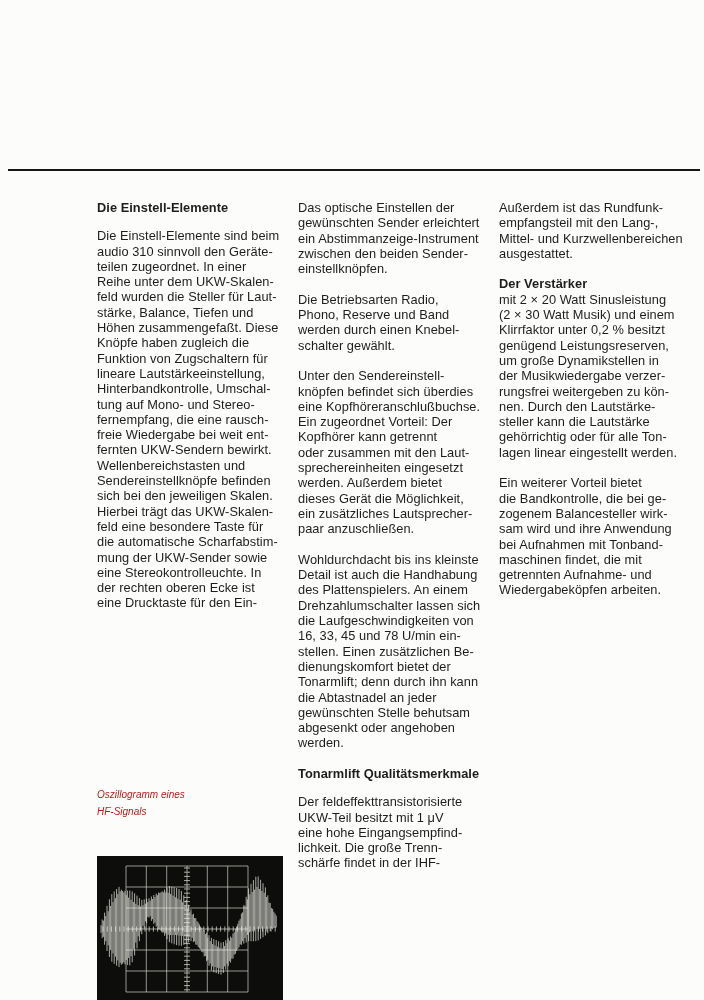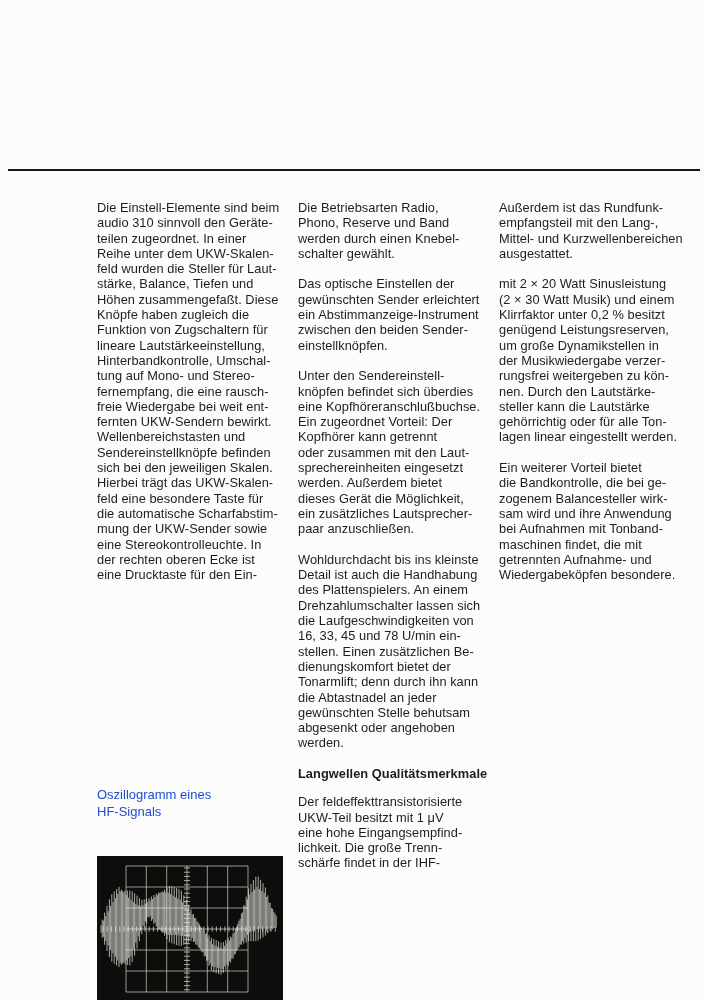--- a/index.html
+++ b/index.html
@@ -19,35 +19,36 @@
   .col-2 { left:298px; width:198px; }
   .col-3 { left:499px; width:202px; }
   .col h3 {
     font-size:12.8px; line-height:15.3px; font-weight:700;
     margin:0 0 13px 0; white-space:pre-line;
   }
   .col p { margin:0 0 15.3px 0; white-space:pre-line; }
   .col h3.tight, .col p.tight-head { margin-bottom:0; }
   .caption {
     position:absolute; left:97px; top:787px; width:200px;
-    font-size:13px; line-height:16.5px; 
-    white-space:pre-line; color:#1d4ed8;
+    font-size:10px; line-height:16.5px; font-style:italic;
+    white-space:pre-line; color:#b91c1c;
   }
   .figure {
     position:absolute; left:97px; top:856px; width:186px; height:150px;
     background:#0d0d0c;
   }
   .figure svg { display:block; }
 </style>
 </head>
 <body>
 
 <div class="rule"></div>
 
 <div class="col col-1">
+  <h3>Die Einstell-Elemente</h3>
   <p>Die Einstell-Elemente sind beim
 audio 310 sinnvoll den Geräte-
 teilen zugeordnet. In einer
 Reihe unter dem UKW-Skalen-
 feld wurden die Steller für Laut-
 stärke, Balance, Tiefen und
 Höhen zusammengefaßt. Diese
 Knöpfe haben zugleich die
 Funktion von Zugschaltern für
 lineare Lautstärkeeinstellung,
@@ -62,29 +63,29 @@
 Hierbei trägt das UKW-Skalen-
 feld eine besondere Taste für
 die automatische Scharfabstim-
 mung der UKW-Sender sowie
 eine Stereokontrolleuchte. In
 der rechten oberen Ecke ist
 eine Drucktaste für den Ein-</p>
 </div>
 
 <div class="col col-2">
-  <p>Die Betriebsarten Radio,
-Phono, Reserve und Band
-werden durch einen Knebel-
-schalter gewählt.</p>
   <p>Das optische Einstellen der
 gewünschten Sender erleichtert
 ein Abstimmanzeige-Instrument
 zwischen den beiden Sender-
 einstellknöpfen.</p>
+  <p>Die Betriebsarten Radio,
+Phono, Reserve und Band
+werden durch einen Knebel-
+schalter gewählt.</p>
   <p>Unter den Sendereinstell-
 knöpfen befindet sich überdies
 eine Kopfhöreranschlußbuchse.
 Ein zugeordnet Vorteil: Der
 Kopfhörer kann getrennt
 oder zusammen mit den Laut-
 sprechereinheiten eingesetzt
 werden. Außerdem bietet
 dieses Gerät die Möglichkeit,
 ein zusätzliches Lautsprecher-
@@ -95,52 +96,53 @@
 Drehzahlumschalter lassen sich
 die Laufgeschwindigkeiten von
 16, 33, 45 und 78 U/min ein-
 stellen. Einen zusätzlichen Be-
 dienungskomfort bietet der
 Tonarmlift; denn durch ihn kann
 die Abtastnadel an jeder
 gewünschten Stelle behutsam
 abgesenkt oder angehoben
 werden.</p>
-  <h3>Langwellen Qualitätsmerkmale</h3>
+  <h3>Tonarmlift Qualitätsmerkmale</h3>
   <p>Der feldeffekttransistorisierte
 UKW-Teil besitzt mit 1 μV
 eine hohe Eingangsempfind-
 lichkeit. Die große Trenn-
 schärfe findet in der IHF-</p>
 </div>
 
 <div class="col col-3">
   <p>Außerdem ist das Rundfunk-
 empfangsteil mit den Lang-,
 Mittel- und Kurzwellenbereichen
 ausgestattet.</p>
+  <h3 class="tight">Der Verstärker</h3>
   <p>mit 2 × 20 Watt Sinusleistung
 (2 × 30 Watt Musik) und einem
 Klirrfaktor unter 0,2 % besitzt
 genügend Leistungsreserven,
 um große Dynamikstellen in
 der Musikwiedergabe verzer-
 rungsfrei weitergeben zu kön-
 nen. Durch den Lautstärke-
 steller kann die Lautstärke
 gehörrichtig oder für alle Ton-
 lagen linear eingestellt werden.</p>
   <p>Ein weiterer Vorteil bietet
 die Bandkontrolle, die bei ge-
 zogenem Balancesteller wirk-
 sam wird und ihre Anwendung
 bei Aufnahmen mit Tonband-
 maschinen findet, die mit
 getrennten Aufnahme- und
-Wiedergabeköpfen besondere.</p>
+Wiedergabeköpfen arbeiten.</p>
 </div>
 
 <div class="caption">Oszillogramm eines
 HF-Signals</div>
 
 <div class="figure">
   <svg id="scope" width="186" height="150" viewBox="0 0 186 150">
       <path d="M29.0 10 V136 M49.3 10 V136 M69.7 10 V136 M90.0 10 V136 M110.3 10 V136 M130.7 10 V136 M151.0 10 V136 M29 10.0 H151 M29 31.0 H151 M29 52.0 H151 M29 73.0 H151 M29 94.0 H151 M29 115.0 H151 M29 136.0 H151 " stroke="#d8d8d0" stroke-width="0.8" fill="none" opacity="0.85"></path>
       <path d="M87 12.0 H93 M87 16.2 H93 M87 20.4 H93 M87 24.6 H93 M87 28.8 H93 M87 33.0 H93 M87 37.2 H93 M87 41.4 H93 M87 45.6 H93 M87 49.8 H93 M87 54.0 H93 M87 58.2 H93 M87 62.4 H93 M87 66.6 H93 M87 70.8 H93 M87 75.0 H93 M87 79.2 H93 M87 83.4 H93 M87 87.6 H93 M87 91.8 H93 M87 96.0 H93 M87 100.2 H93 M87 104.4 H93 M87 108.6 H93 M87 112.8 H93 M87 117.0 H93 M87 121.2 H93 M87 125.4 H93 M87 129.6 H93 M87 133.8 H93 M6.0 70.4 V75.6 M10.2 70.4 V75.6 M14.4 70.4 V75.6 M18.6 70.4 V75.6 M22.8 70.4 V75.6 M27.0 70.4 V75.6 M31.2 70.4 V75.6 M35.4 70.4 V75.6 M39.6 70.4 V75.6 M43.8 70.4 V75.6 M48.0 70.4 V75.6 M52.2 70.4 V75.6 M56.4 70.4 V75.6 M60.6 70.4 V75.6 M64.8 70.4 V75.6 M69.0 70.4 V75.6 M73.2 70.4 V75.6 M77.4 70.4 V75.6 M81.6 70.4 V75.6 M85.8 70.4 V75.6 M90.0 70.4 V75.6 M94.2 70.4 V75.6 M98.4 70.4 V75.6 M102.6 70.4 V75.6 M106.8 70.4 V75.6 M111.0 70.4 V75.6 M115.2 70.4 V75.6 M119.4 70.4 V75.6 M123.6 70.4 V75.6 M127.8 70.4 V75.6 M132.0 70.4 V75.6 M136.2 70.4 V75.6 M140.4 70.4 V75.6 M144.6 70.4 V75.6 M148.8 70.4 V75.6 M153.0 70.4 V75.6 M157.2 70.4 V75.6 M161.4 70.4 V75.6 M165.6 70.4 V75.6 M169.8 70.4 V75.6 M174.0 70.4 V75.6 M178.2 70.4 V75.6 " stroke="#e6e6de" stroke-width="0.8" fill="none" opacity="0.9"></path>
       <path d="M4.0 69.1 V76.9 M5.2 63.5 V82.2 M6.4 64.6 V80.9 M7.6 56.6 V88.7 M8.8 60.0 V85.0 M10.0 49.8 V95.0 M11.2 55.2 V89.4 M12.4 43.3 V101.0 M13.6 50.0 V94.1 M14.8 38.1 V105.7 M16.0 46.1 V97.4 M17.2 35.4 V107.8 M18.4 42.2 V100.7 M19.6 33.0 V109.6 M20.8 37.9 V104.4 M22.0 30.9 V111.1 M23.2 35.4 V106.8 M24.4 33.7 V108.7 M25.6 35.0 V107.6 M26.8 36.5 V106.3 M28.0 34.7 V108.3 M29.2 39.1 V104.1 M30.4 34.5 V108.9 M31.6 41.6 V102.0 M32.8 34.5 V109.3 M34.0 43.8 V100.2 M35.2 35.4 V106.2 M36.4 46.0 V93.2 M37.6 37.3 V99.5 M38.8 47.8 V86.6 M40.0 39.6 V92.4 M41.2 49.2 V80.4 M42.4 42.1 V85.1 M43.6 50.3 V74.5 M44.8 43.8 V78.2 M46.0 49.2 V69.8 M47.2 43.3 V72.7 M48.4 47.7 V65.3 M49.6 42.8 V67.2 M50.8 46.1 V60.9 M52.0 42.3 V61.7 M53.2 44.6 V60.2 M54.4 40.5 V64.9 M55.6 43.0 V63.2 M56.8 39.0 V67.9 M58.0 41.1 V66.5 M59.2 37.6 V70.7 M60.4 39.1 V70.0 M61.6 36.5 V73.2 M62.8 37.0 V73.5 M64.0 36.3 V74.9 M65.2 35.3 V76.6 M66.4 36.3 V76.3 M67.6 33.5 V79.8 M68.8 36.5 V77.6 M70.0 31.6 V83.2 M71.2 36.7 V78.8 M72.4 30.1 V86.2 M73.6 38.0 V79.1 M74.8 30.6 V87.3 M76.0 39.7 V79.0 M77.2 31.2 V88.3 M78.4 41.2 V79.0 M79.6 32.0 V89.1 M80.8 42.6 V79.3 M82.0 33.0 V89.6 M83.2 43.7 V79.7 M84.4 34.8 V89.8 M85.6 46.3 V80.1 M86.8 39.3 V88.8 M88.0 49.4 V80.4 M89.2 44.0 V87.6 M90.4 52.5 V80.8 M91.6 48.7 V86.4 M92.8 55.6 V81.2 M94.0 53.4 V85.2 M95.2 58.7 V81.8 M96.4 57.8 V86.1 M97.6 62.0 V85.3 M98.8 62.1 V88.6 M100.0 65.2 V88.8 M101.2 66.4 V91.0 M102.4 68.4 V92.3 M103.6 70.6 V93.4 M104.8 71.7 V95.8 M106.0 74.6 V96.4 M107.2 74.2 V100.4 M108.4 78.1 V100.1 M109.6 76.7 V105.1 M110.8 81.6 V103.8 M112.0 79.2 V109.8 M113.2 85.1 V107.5 M114.4 81.8 V114.4 M115.6 88.1 V110.4 M116.8 83.1 V116.3 M118.0 89.4 V111.0 M119.2 84.1 V117.2 M120.4 90.6 V111.7 M121.6 85.3 V118.0 M122.8 91.7 V112.5 M124.0 86.6 V118.6 M125.2 92.4 V113.1 M126.4 86.0 V116.9 M127.6 89.9 V110.4 M128.8 84.1 V113.6 M130.0 87.2 V107.8 M131.2 82.2 V110.1 M132.4 84.6 V105.2 M133.6 80.5 V106.6 M134.8 81.8 V102.6 M136.0 77.4 V102.6 M137.2 76.4 V98.8 M138.4 72.6 V97.8 M139.6 70.6 V95.0 M140.8 67.8 V93.0 M142.0 64.7 V91.3 M143.2 62.9 V88.3 M144.4 57.5 V88.9 M145.6 56.3 V85.3 M146.8 49.2 V87.6 M148.0 49.8 V82.2 M149.2 40.8 V86.4 M150.4 43.4 V79.0 M151.6 32.4 V85.2 M152.8 38.4 V76.4 M154.0 27.8 V85.2 M155.2 36.0 V75.2 M156.4 24.1 V85.3 M157.6 33.6 V74.0 M158.8 20.7 V85.1 M160.0 30.9 V73.1 M161.2 20.5 V84.4 M162.4 33.0 V72.8 M163.6 23.8 V82.9 M164.8 34.9 V72.7 M166.0 27.2 V81.3 M167.2 36.7 V72.7 M168.4 31.4 V79.5 M169.6 41.0 V72.8 M170.8 39.3 V77.2 M172.0 46.6 V72.7 M173.2 47.0 V75.1 M174.4 52.1 V72.5 M175.6 52.8 V73.3 M176.8 55.7 V72.0 M178.0 57.5 V71.9 M179.2 59.6 V71.3 " stroke="#f1f1ea" stroke-width="0.75" fill="none" opacity="0.92"></path>

